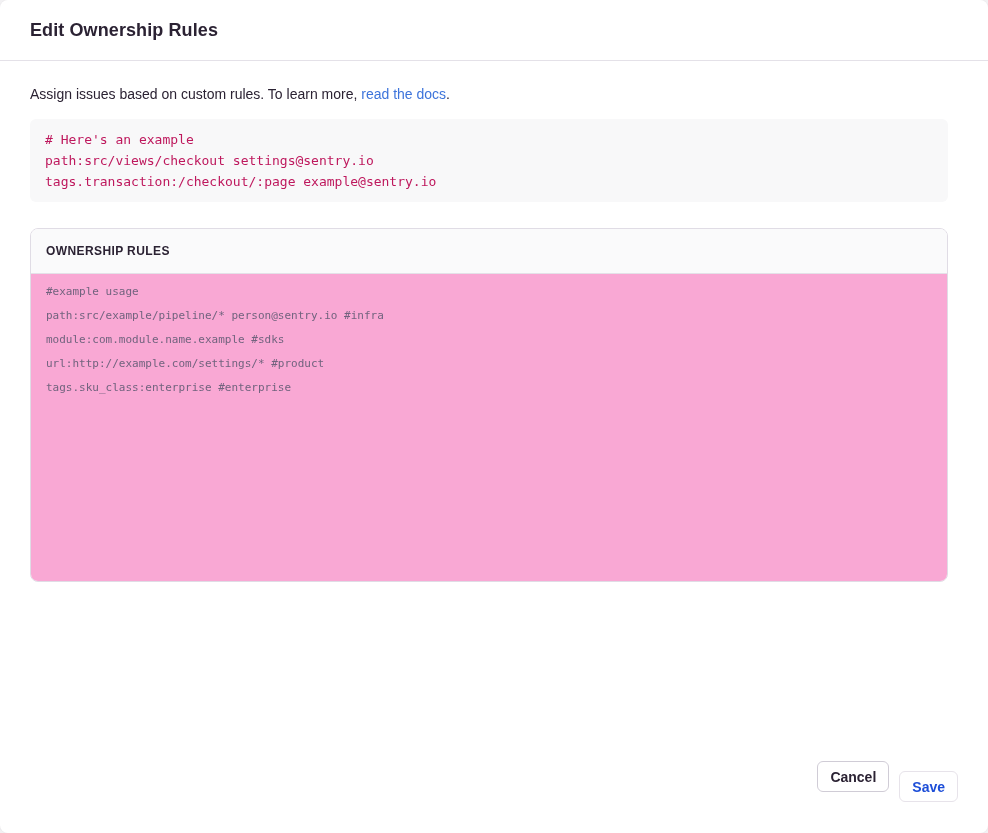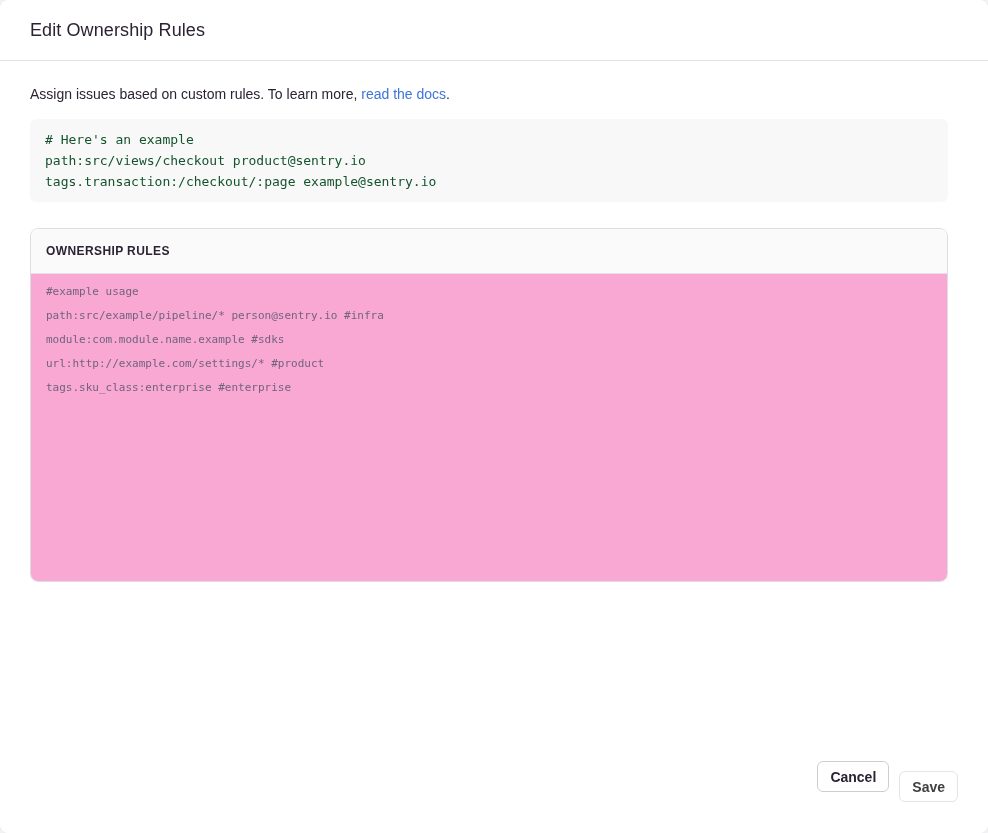--- a/index.html
+++ b/index.html
@@ -20,21 +20,21 @@
   .modal-header {
     height: 61px;
     flex: 0 0 61px;
     display: flex;
     align-items: center;
     padding: 0 30px;
     border-bottom: 1px solid #e4e1e8;
   }
   .modal-title {
     font-size: 18px;
-    font-weight: 400;
+    font-weight: 700;
     color: #2b2233;
     letter-spacing: 0.1px;
   }
   .modal-body {
     padding: 24px 40px 0 30px;
     flex: 0 0 auto;
   }
   .description {
     font-size: 14px;
     color: #2b2233;
@@ -46,21 +46,21 @@
     text-decoration: none;
     cursor: pointer;
   }
   .code-example {
     background: #f8f8f9;
     border-radius: 6px;
     padding: 10px 15px;
     font-family: "DejaVu Sans Mono", monospace;
     font-size: 13px;
     line-height: 21px;
-    color: #14532d;
+    color: #be185d;
     margin-bottom: 26px;
   }
   .code-example .code-line { white-space: pre; }
   .rules-panel {
     border: 1px solid #e0dce5;
     border-radius: 8px;
     overflow: hidden;
     height: 354px;
     display: flex;
     flex-direction: column;
@@ -113,41 +113,41 @@
     align-items: center;
     justify-content: center;
     text-align: right;
   }
   .btn-cancel {
     border: 1px solid #d0ccd6;
     color: #2b2233;
   }
   .btn-save {
     border: 1px solid #e7e3ea;
-    color: #404040;
+    color: #1d4ed8;
     cursor: default;
     margin-top: 20px;
   }
 </style>
 </head>
 <body>
 
 <div class="modal">
 
   <div class="modal-header">
     <div class="modal-title">Edit Ownership Rules</div>
   </div>
 
   <div class="modal-body">
 
     <p class="description"><span>Assign issues based on custom rules. To learn more, </span><a>read the docs</a><span>.</span></p>
 
     <div class="code-example">
       <div class="code-line"># Here's an example</div>
-      <div class="code-line">path:src/views/checkout product@sentry.io</div>
+      <div class="code-line">path:src/views/checkout settings@sentry.io</div>
       <div class="code-line">tags.transaction:/checkout/:page example@sentry.io</div>
     </div>
 
     <div class="rules-panel">
       <div class="rules-panel-header">
         <div class="rules-panel-title">OWNERSHIP RULES</div>
       </div>
       <textarea class="rules-textarea" spellcheck="false" style="">#example usage
 path:src/example/pipeline/* person@sentry.io #infra
 module:com.module.name.example #sdks

